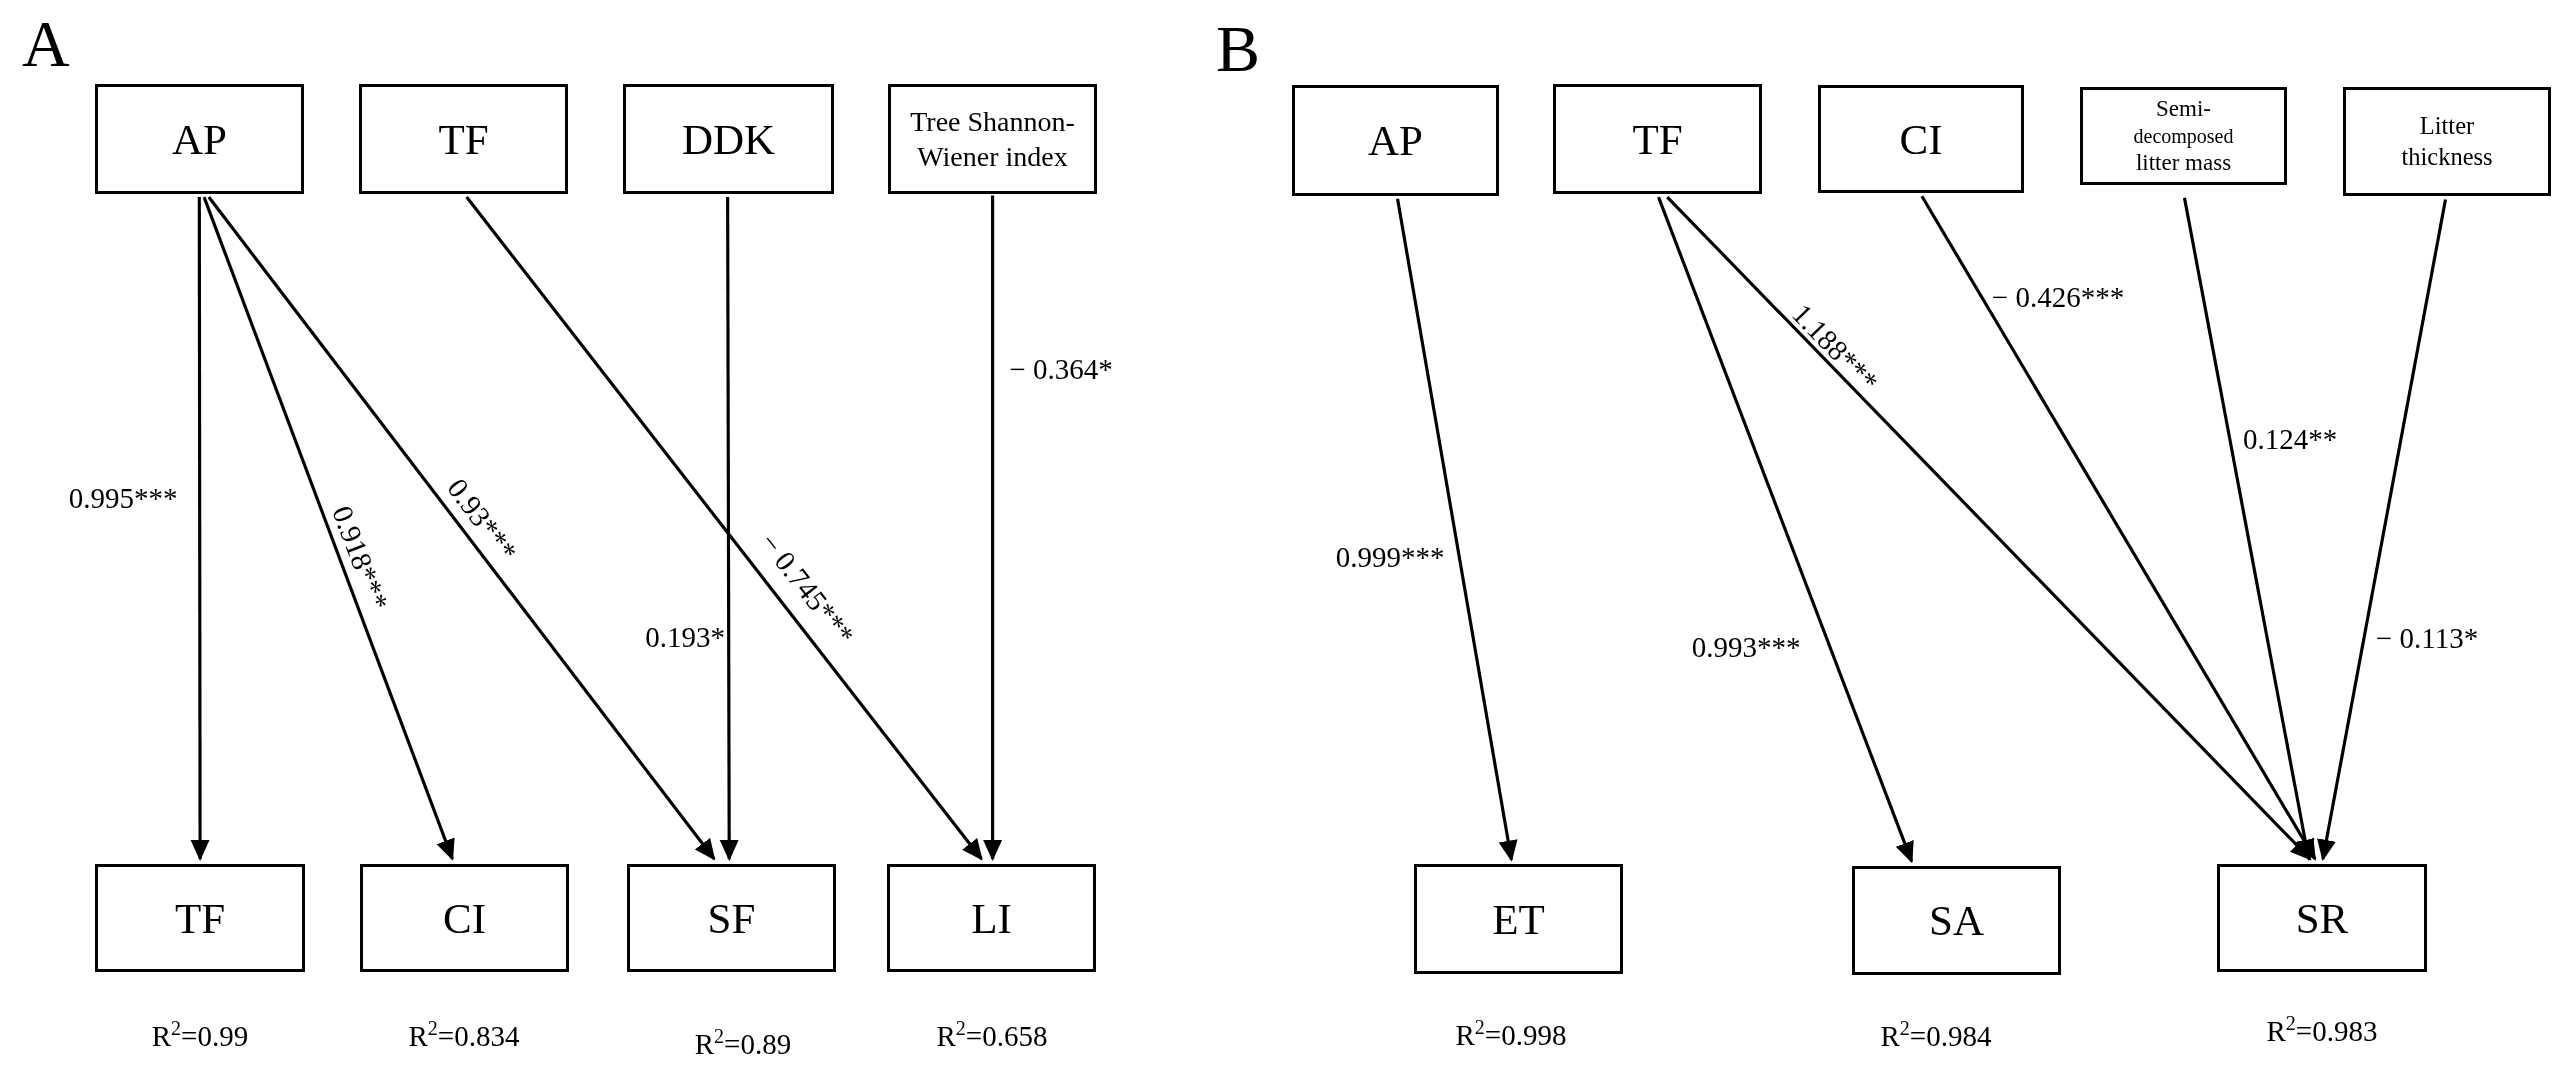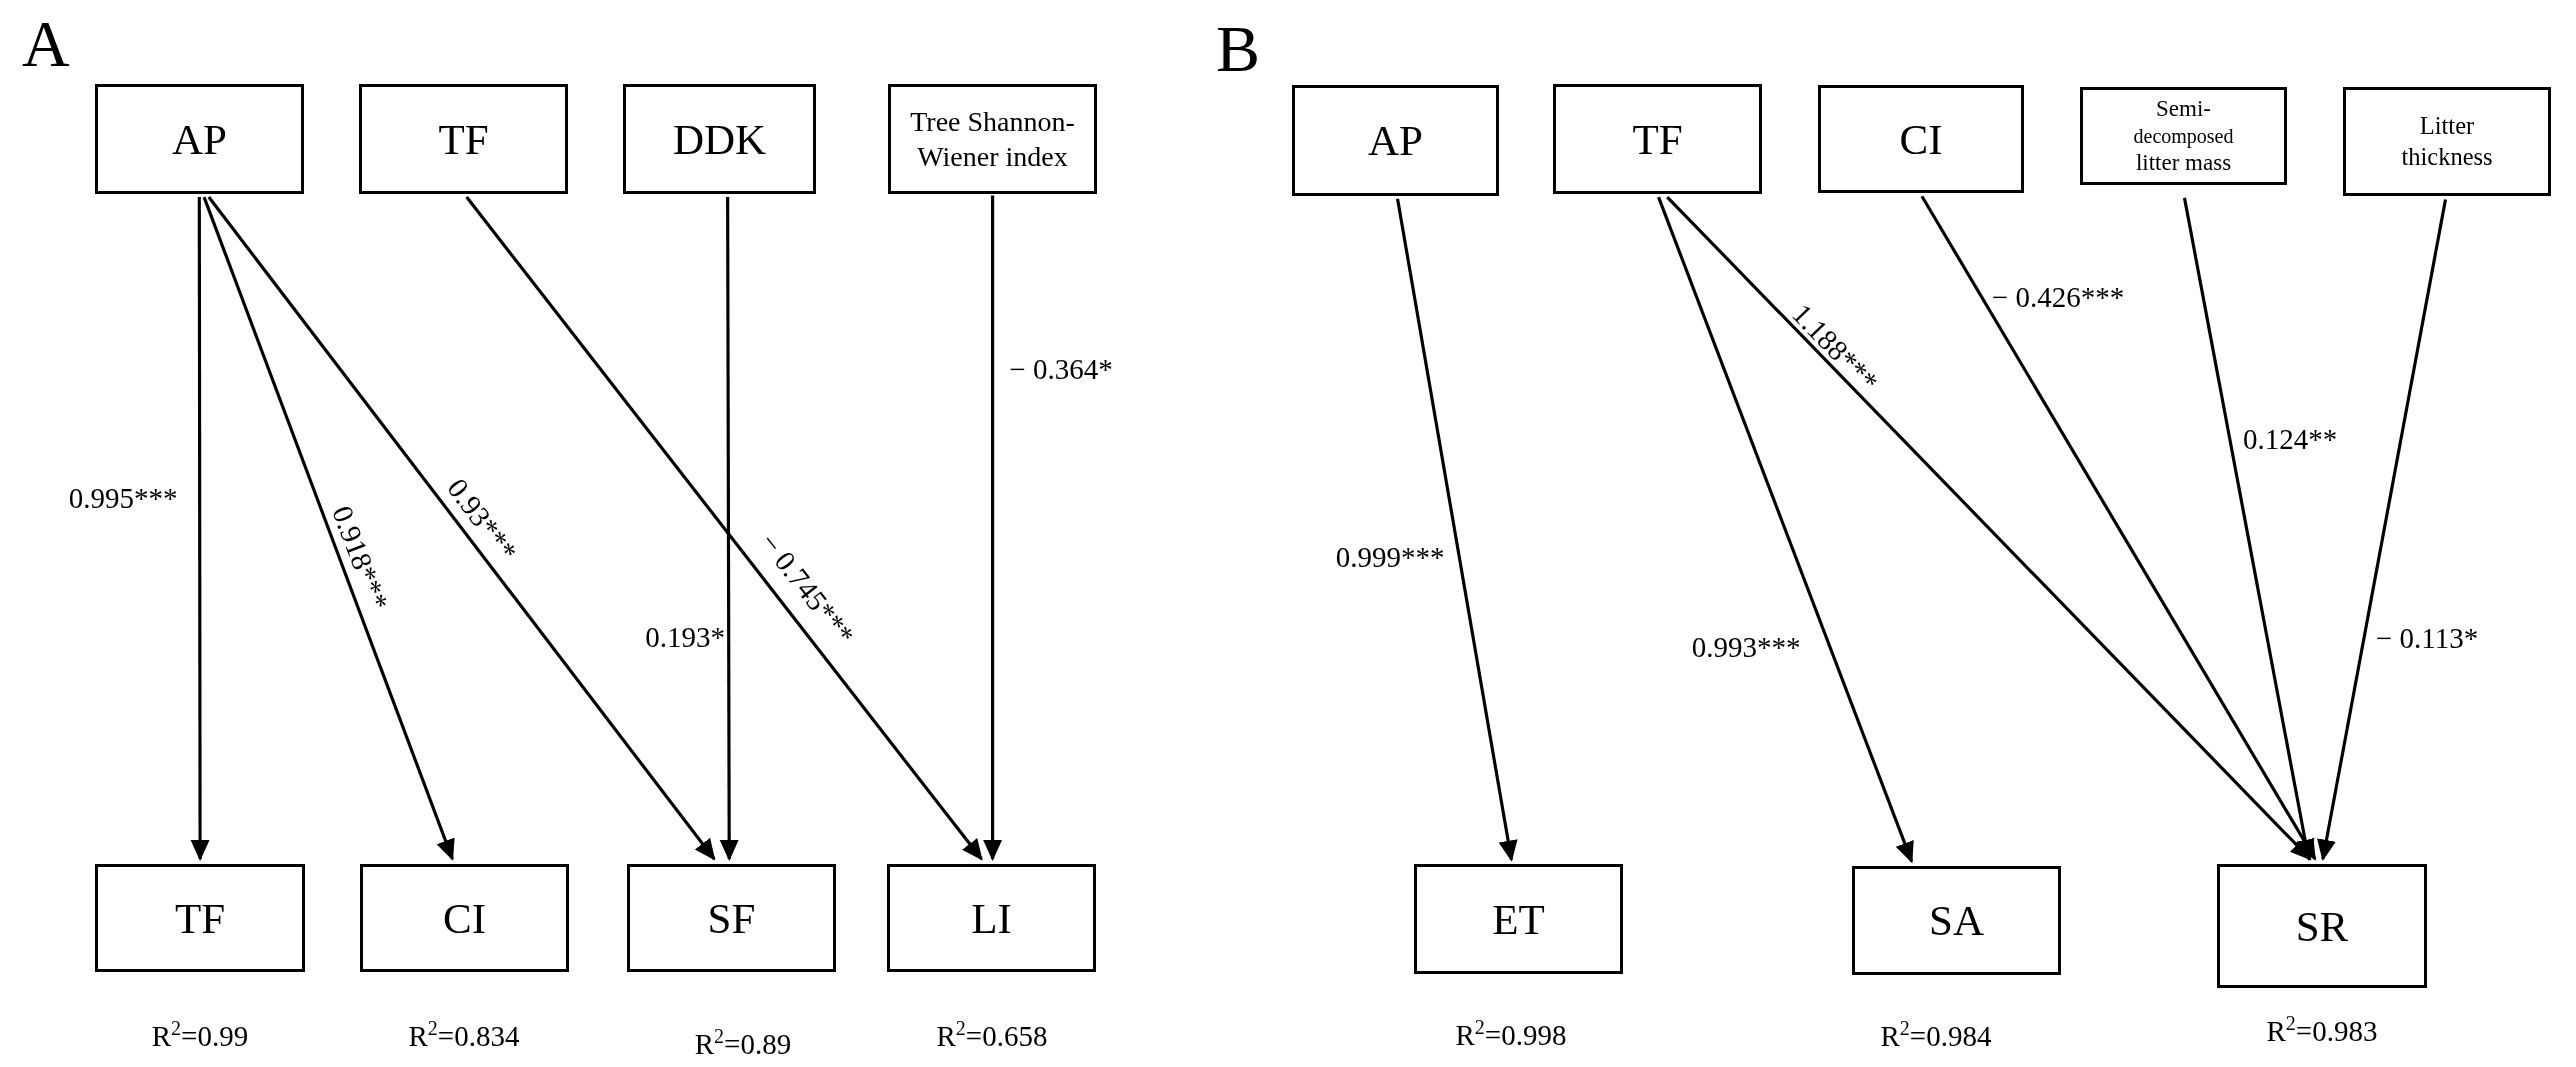--- a/index.html
+++ b/index.html
@@ -78,21 +78,21 @@
 
   <div class="panel-letter" style="left:22px; top:11px;">A</div>
   <div class="panel-letter" style="left:1216px; top:16px;">B</div>
 
   <div class="node" style="left:95px; top:84px; width:209px; height:110px;">
     <span class="acronym">AP</span>
   </div>
   <div class="node" style="left:359px; top:84px; width:209px; height:110px;">
     <span class="acronym">TF</span>
   </div>
-  <div class="node" style="left:623px; top:84px; width:193px; height:110px;">
+  <div class="node" style="left:623px; top:84px; width:211px; height:110px;">
     <span class="acronym">DDK</span>
   </div>
   <div class="node" style="left:888px; top:84px; width:209px; height:110px;">
     <span class="small-line">Tree Shannon-</span>
     <span class="small-line">Wiener index</span>
   </div>
 
   <div class="node" style="left:95px; top:864px; width:210px; height:108px;">
     <span class="acronym">TF</span>
   </div>
@@ -144,21 +144,21 @@
     <span class="small-line" style="font-size:24.5px;">Litter</span>
     <span class="small-line" style="font-size:24.5px;">thickness</span>
   </div>
 
   <div class="node" style="left:1414px; top:864px; width:209px; height:110px;">
     <span class="acronym">ET</span>
   </div>
   <div class="node" style="left:1852px; top:866px; width:209px; height:109px;">
     <span class="acronym">SA</span>
   </div>
-  <div class="node" style="left:2217px; top:864px; width:210px; height:124px;">
+  <div class="node" style="left:2217px; top:864px; width:210px; height:108px;">
     <span class="acronym">SR</span>
   </div>
 
   <div class="r2-label" style="left:1511px; top:1035px;">
     <span>R</span><sup>2</sup><span>=0.998</span>
   </div>
   <div class="r2-label" style="left:1936px; top:1036px;">
     <span>R</span><sup>2</sup><span>=0.984</span>
   </div>
   <div class="r2-label" style="left:2322px; top:1031px;">

